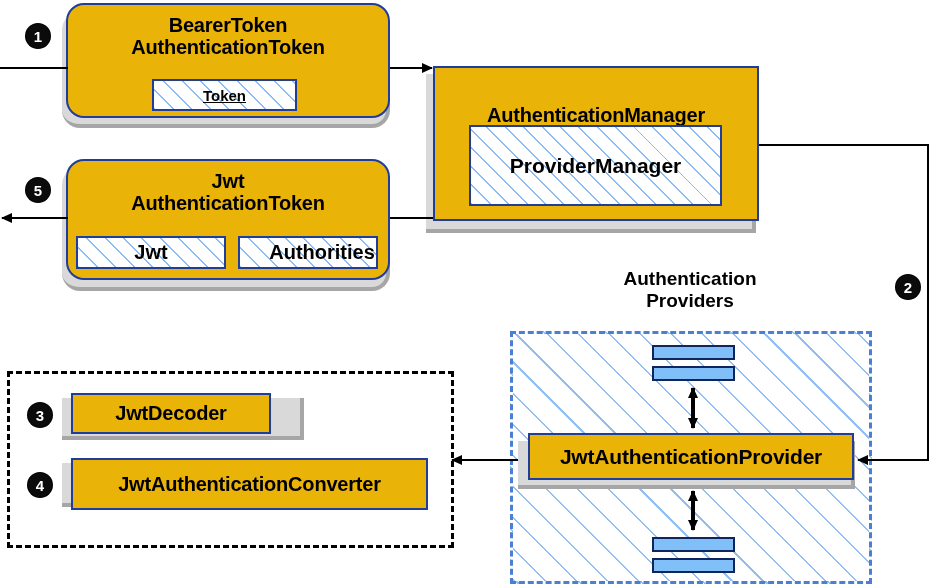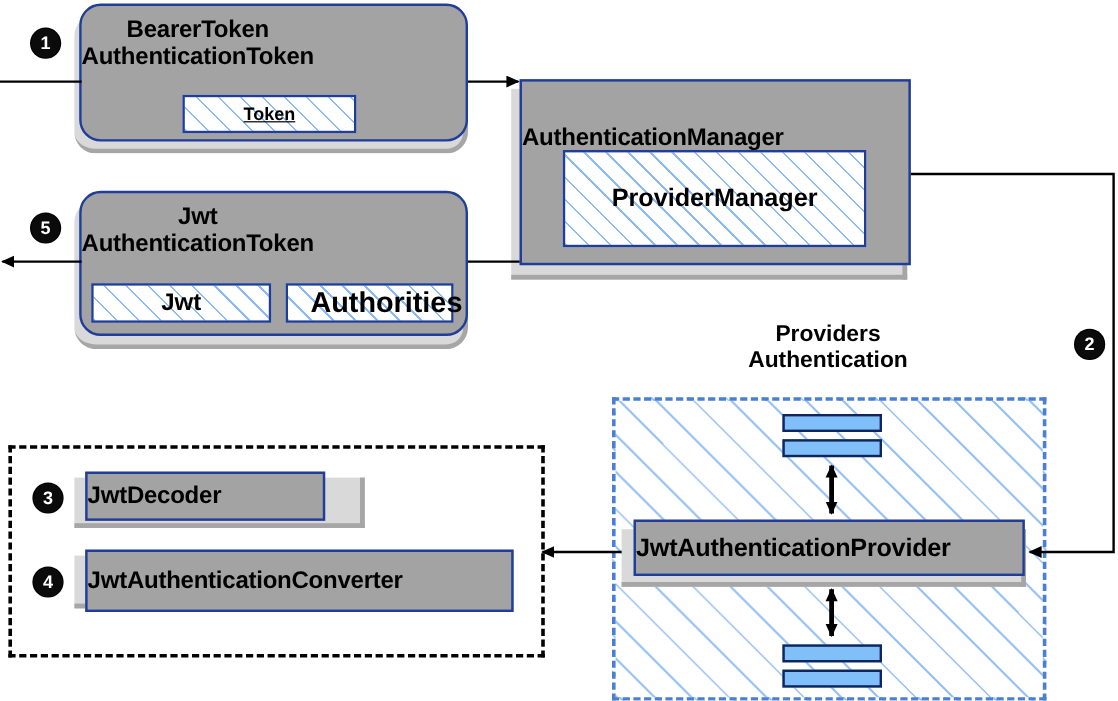--- a/index.html
+++ b/index.html
@@ -9,26 +9,26 @@
   .shadow{
     position:absolute;
     background:#d9d9d9;
     border-right:4px solid #a6a6a6;
     border-bottom:4px solid #a6a6a6;
   }
   .shadow.rnd{border-radius:18px;}
 
   .bluebox{
     position:absolute;
-    background:#a3a3a3;
+    background:#eab308;
     border:2px solid #1f3d99;
     box-sizing:border-box;
     display:flex;
     flex-direction:column;
-    align-items:flex-start;
+    align-items:center;
     color:#000;
     font-weight:bold;
   }
   .bluebox.rnd{border-radius:18px;}
 
   .title{
     text-align:center;
     font-weight:bold;
     color:#000;
     line-height:1.12;
@@ -127,30 +127,30 @@
   <div class="shadow rnd" style="left:62px;top:167px;width:324px;height:120px;"></div>
   <div class="bluebox rnd" style="left:66px;top:159px;width:324px;height:121px;">
     <div class="title" style="margin-top:9px;font-size:20px;">
       <div>Jwt</div>
       <div>AuthenticationToken</div>
     </div>
   </div>
   <div class="hatch" style="left:76px;top:236px;width:150px;height:33px;font-size:20px;">
     <span>Jwt</span>
   </div>
-  <div class="hatch" style="left:238px;top:236px;width:140px;height:33px;font-size:24px;padding-left:28px;">
+  <div class="hatch" style="left:238px;top:236px;width:140px;height:33px;font-size:20px;padding-left:28px;">
     <span>Authorities</span>
   </div>
   <div class="stepnum" style="left:26px;top:178px;">
     <span>5</span>
   </div>
 
   <div class="lbl-providers" style="left:560px;top:268px;width:260px;">
+    <div>Authentication</div>
     <div>Providers</div>
-    <div>Authentication</div>
   </div>
 
   <div class="dashbox-blue" style="left:510px;top:331px;width:362px;height:253px;"></div>
 
   <div class="smallbar" style="left:652px;top:345px;width:83px;height:15px;"></div>
   <div class="smallbar" style="left:652px;top:366px;width:83px;height:15px;"></div>
 
   <div class="smallbar" style="left:652px;top:537px;width:83px;height:15px;"></div>
   <div class="smallbar" style="left:652px;top:558px;width:83px;height:15px;"></div>
 

